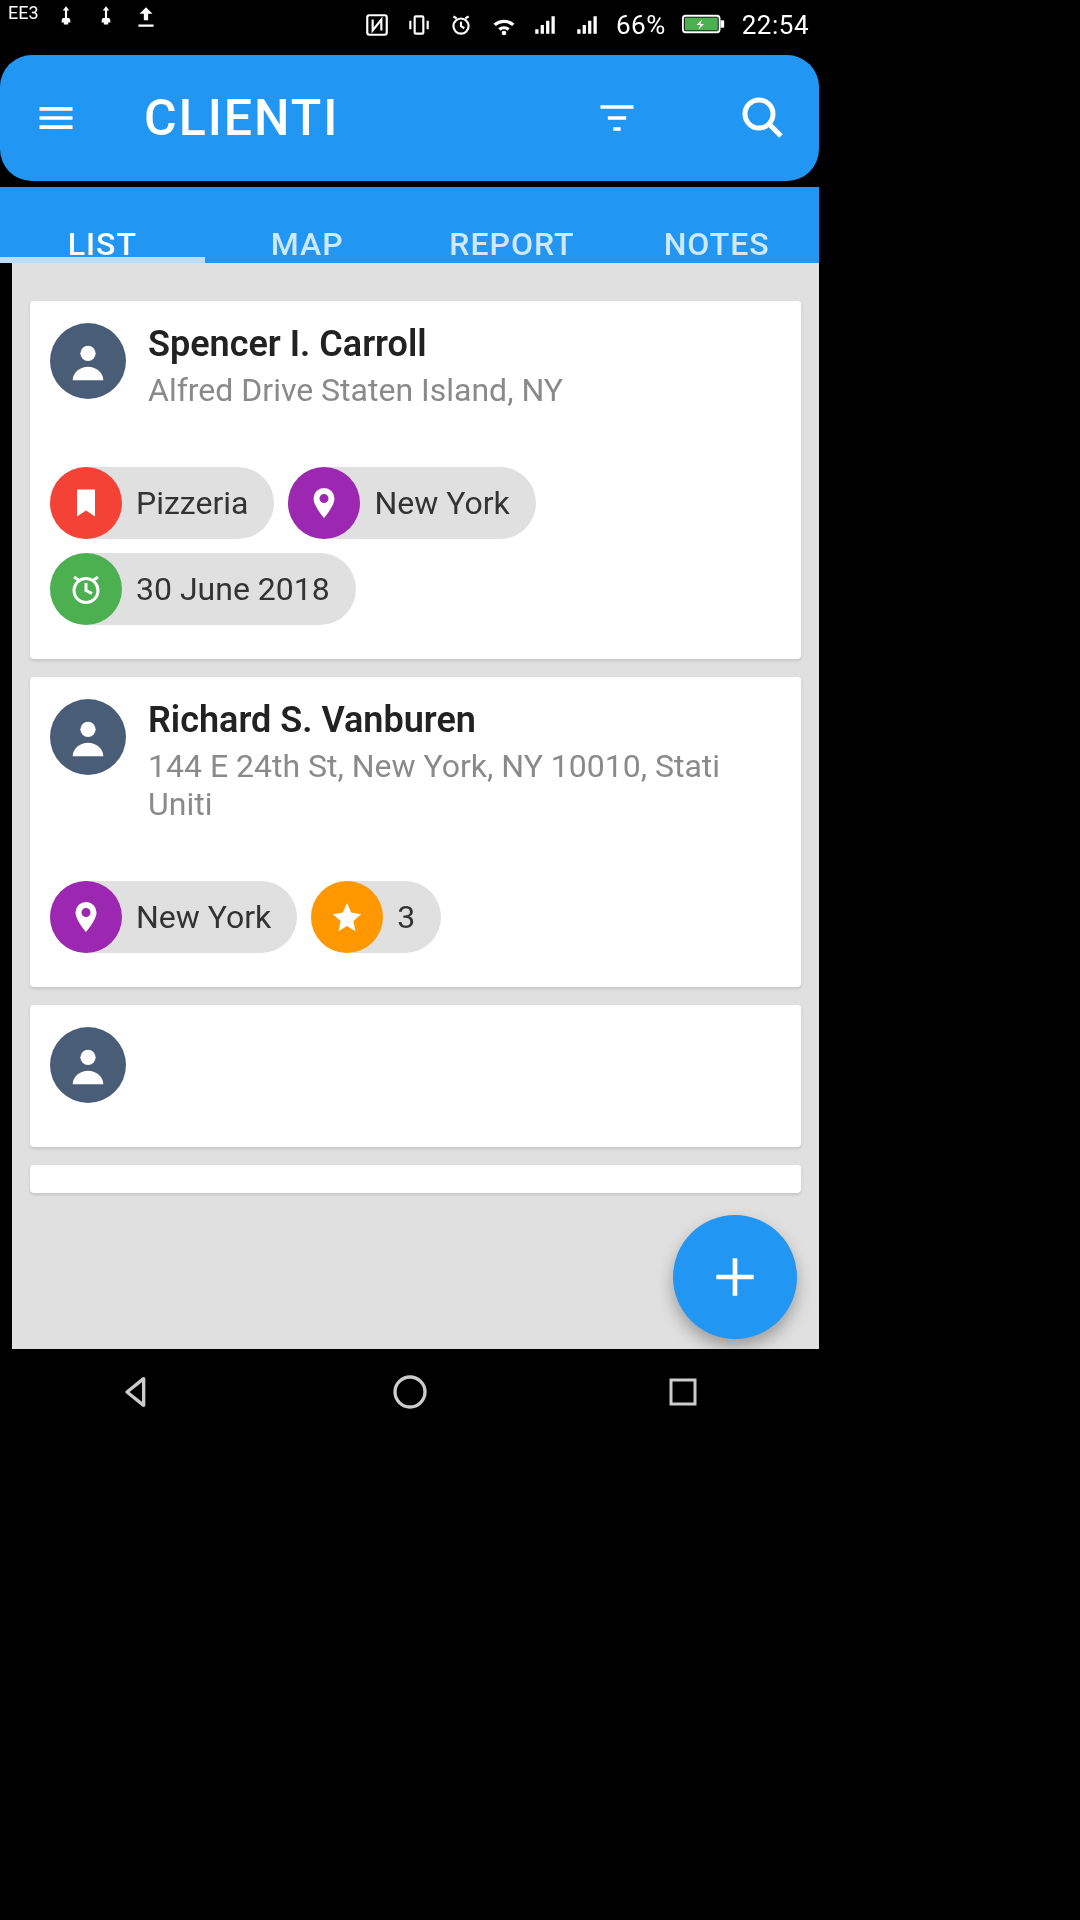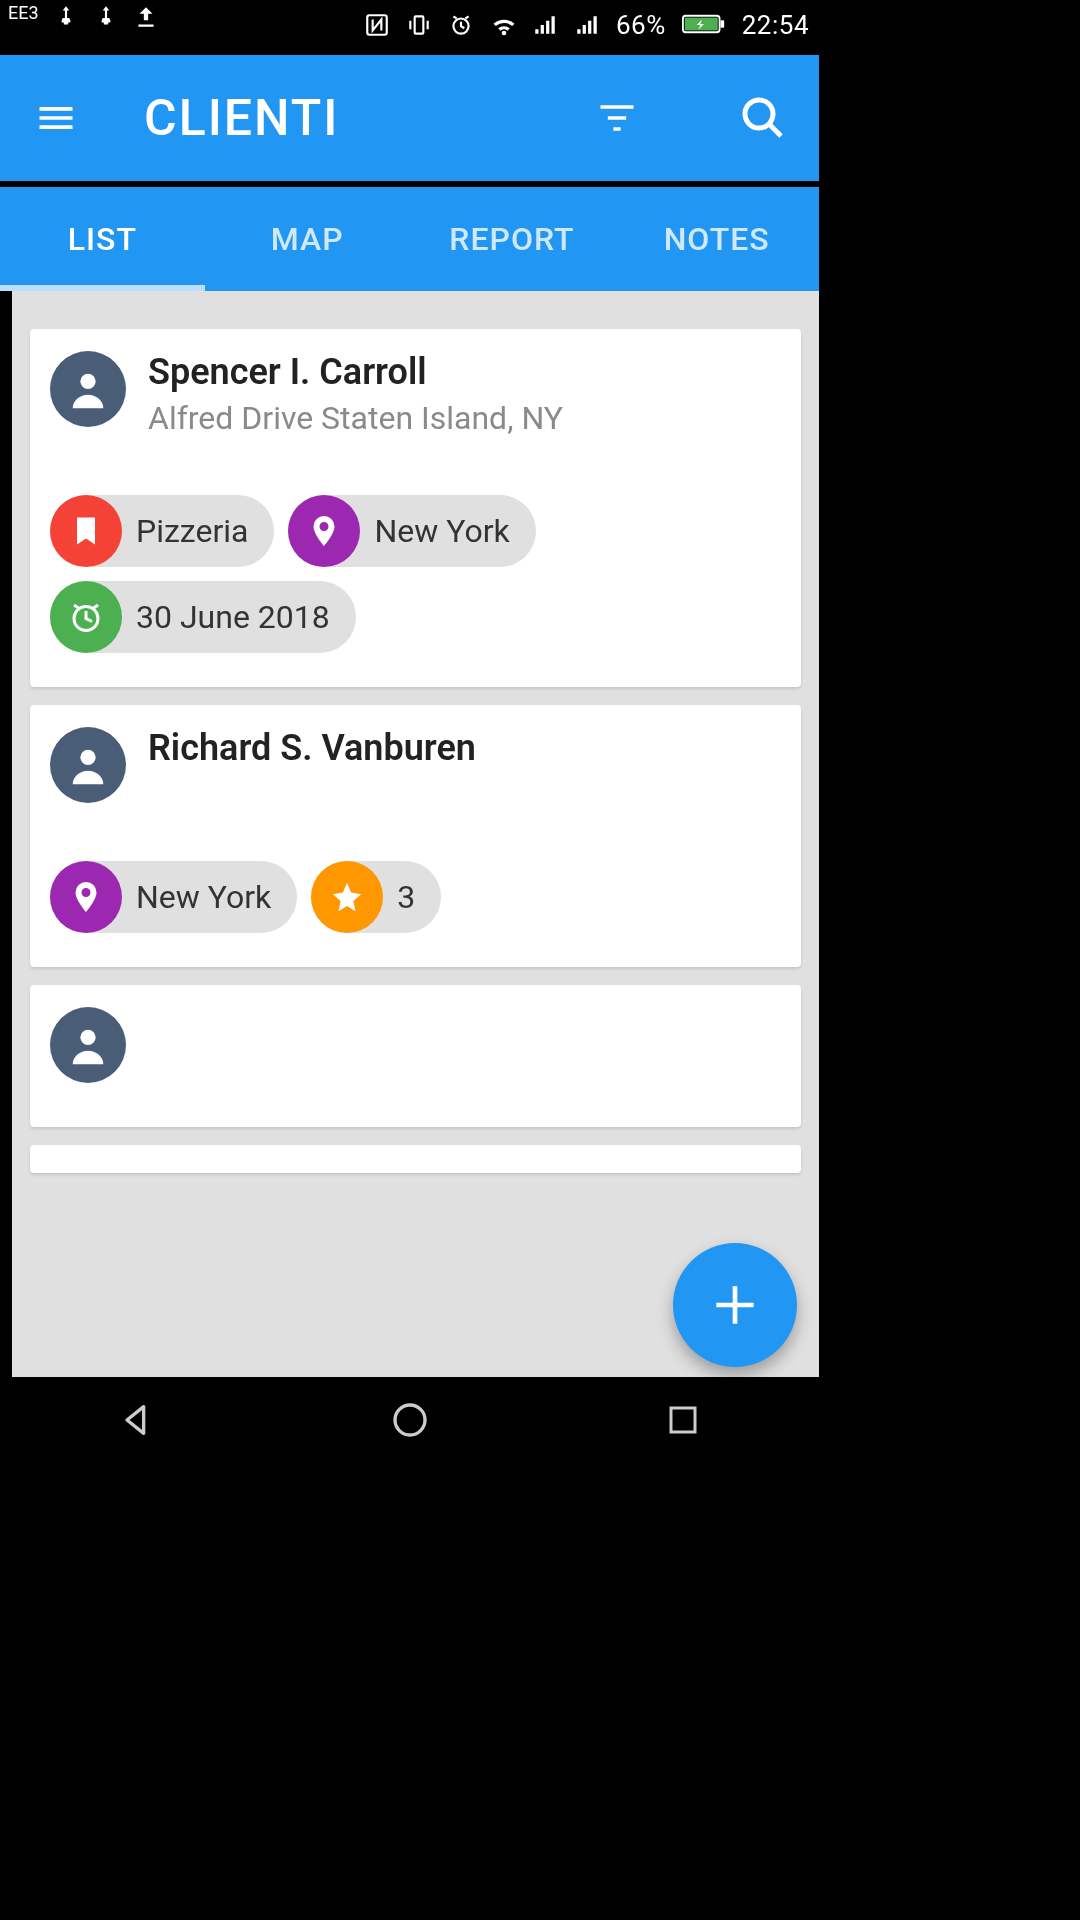--- a/index.html
+++ b/index.html
@@ -13,29 +13,29 @@
     }
     .status-left { display: flex; align-items: flex-start; gap: 14px; }
     .carrier { display: flex; flex-direction: row; line-height: 18px; font-size: 18px; }
     .status-right { display: flex; align-items: center; gap: 16px; padding-top: 6px; }
     .status-right .txt { font-size: 26px; letter-spacing: 0.5px; }
     .sb-ico { width: 26px; height: 26px; display: inline-block; }
 
     
     .app-bar {
       height: 126px; background: #2196F3; display: flex; align-items: center;
-      padding: 0 28px; gap: 30px; position: relative;
+      padding: 0 28px; gap: 30px; position: relative; border-radius: 32px;
     }
     .app-title { color: #ffffff; font-size: 50px; font-weight: 500; letter-spacing: 2px; flex: 1; margin-left: 30px; }
     .ab-btn { width: 56px; height: 56px; display: flex; align-items: center; justify-content: center; }
     .spacer { flex: 0 0 30px; }
     .app-shadow { height: 6px; background: linear-gradient(rgba(0,0,0,0.15), rgba(0,0,0,0)); }
 
     
-    .tabs { height: 104px; background: #2196F3; display: flex; }
+    .tabs { height: 76px; background: #2196F3; display: flex; align-items: flex-end; }
     .tab { flex: 1; display: flex; align-items: center; justify-content: center;
            color: #cfe8fb; font-size: 32px; font-weight: 500; letter-spacing: 1px; position: relative; }
     .tab.active { color: #ffffff; }
     .tab.active::after { content: ""; position: absolute; left: 0; right: 0; bottom: 0; height: 6px; background: #bbdefb; }
 
     
     .content { background: #e0e0e0; height: calc(1456px - 55px - 126px - 104px - 85px);
                overflow: hidden; padding: 38px 18px 0 18px; position: relative; margin-left: 12px; }
 
     .card { background: #fff; border-radius: 4px; margin-bottom: 18px;
@@ -221,20 +221,21 @@
   <div class="card">
     <div class="card-head">
       <div class="avatar">
         <svg viewBox="0 0 24 24" width="46" height="46" fill="#fff">
             <circle cx="12" cy="8" r="4"></circle>
             <path d="M4 22c0-4 4-7 8-7s8 3 8 7z"></path>
           </svg>
       </div>
       <div>
         <div class="name">Richard S. Vanburen</div>
+        <div class="addr">144 E 24th St, New York, NY 10010, Stati Uniti</div>
       </div>
     </div>
     <div class="chips">
       <div class="chip">
         <div class="chip-ico chip-purple">
           <svg viewBox="0 0 24 24" width="36" height="36" fill="#fff">
               <path d="M12 2a7 7 0 017 7c0 5-7 13-7 13S5 14 5 9a7 7 0 017-7zm0 4a3 3 0 100 6 3 3 0 000-6z"></path>
             </svg>
         </div>
         <span class="chip-lbl">New York</span>

